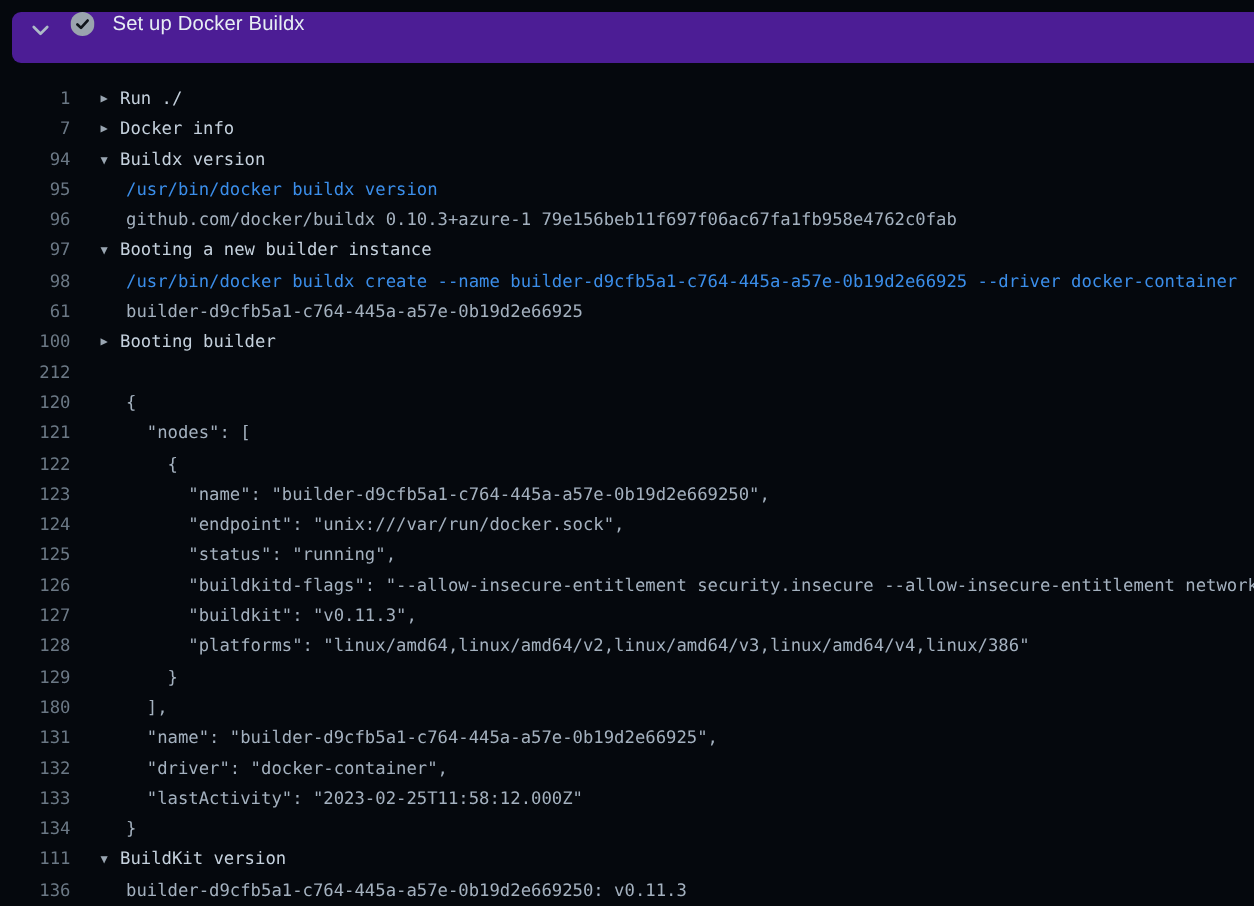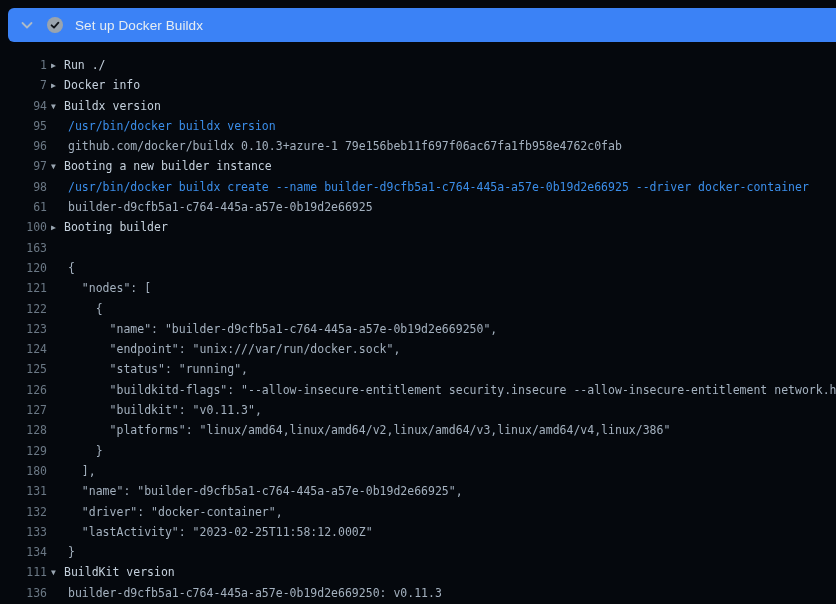--- a/index.html
+++ b/index.html
@@ -14,24 +14,23 @@
   .viewport {
     position: relative;
     width: 836px;
     height: 604px;
     background: #05080d;
   }
   
   .step-header {
     margin: 8px 0 0 8px;
     height: 34px;
-    background: #3b82f6;
+    background: #4c1d95;
     border-radius: 6px 0 0 6px;
     display: flex;
-    align-items: center;
     padding-left: 7px;
     cursor: pointer;
   }
   .chevron-btn {
     width: 24px;
     height: 24px;
     display: flex;
     align-items: center;
     justify-content: center;
     flex: 0 0 auto;
@@ -67,21 +66,21 @@
   .num {
     flex: 0 0 39px;
     width: 39px;
     margin-left: 8px;
     text-align: right;
     color: #6b7885;
     cursor: pointer;
     user-select: none;
   }
   .line-content {
-    margin-left: 4px;
+    margin-left: 20px;
     white-space: pre;
   }
   .marker {
     display: inline-block;
     width: 13px;
     font-size: 8px;
     color: #9aa6b2;
     vertical-align: 1px;
   }
   .t-group   { color: #c5d1dd; cursor: pointer; }
@@ -111,21 +110,21 @@
   <div class="log" id="log">
       <div class="log-line"><span class="num">1</span><span class="line-content t-group"><span class="marker">▶</span><span>Run ./</span></span></div>
       <div class="log-line"><span class="num">7</span><span class="line-content t-group"><span class="marker">▶</span><span>Docker info</span></span></div>
       <div class="log-line"><span class="num">94</span><span class="line-content t-group"><span class="marker">▼</span><span>Buildx version</span></span></div>
       <div class="log-line"><span class="num">95</span><span class="line-content t-command">/usr/bin/docker buildx version</span></div>
       <div class="log-line"><span class="num">96</span><span class="line-content t-output">github.com/docker/buildx 0.10.3+azure-1 79e156beb11f697f06ac67fa1fb958e4762c0fab</span></div>
       <div class="log-line"><span class="num">97</span><span class="line-content t-group"><span class="marker">▼</span><span>Booting a new builder instance</span></span></div>
       <div class="log-line"><span class="num">98</span><span class="line-content t-command">/usr/bin/docker buildx create --name builder-d9cfb5a1-c764-445a-a57e-0b19d2e66925 --driver docker-container</span></div>
       <div class="log-line"><span class="num">61</span><span class="line-content t-output">builder-d9cfb5a1-c764-445a-a57e-0b19d2e66925</span></div>
       <div class="log-line"><span class="num">100</span><span class="line-content t-group"><span class="marker">▶</span><span>Booting builder</span></span></div>
-      <div class="log-line"><span class="num">163</span></div>
+      <div class="log-line"><span class="num">212</span></div>
       <div class="log-line"><span class="num">120</span><span class="line-content t-output">{</span></div>
       <div class="log-line"><span class="num">121</span><span class="line-content t-output">  "nodes": [</span></div>
       <div class="log-line"><span class="num">122</span><span class="line-content t-output">    {</span></div>
       <div class="log-line"><span class="num">123</span><span class="line-content t-output">      "name": "builder-d9cfb5a1-c764-445a-a57e-0b19d2e669250",</span></div>
       <div class="log-line"><span class="num">124</span><span class="line-content t-output">      "endpoint": "unix:///var/run/docker.sock",</span></div>
       <div class="log-line"><span class="num">125</span><span class="line-content t-output">      "status": "running",</span></div>
       <div class="log-line"><span class="num">126</span><span class="line-content t-output">      "buildkitd-flags": "--allow-insecure-entitlement security.insecure --allow-insecure-entitlement network.host",</span></div>
       <div class="log-line"><span class="num">127</span><span class="line-content t-output">      "buildkit": "v0.11.3",</span></div>
       <div class="log-line"><span class="num">128</span><span class="line-content t-output">      "platforms": "linux/amd64,linux/amd64/v2,linux/amd64/v3,linux/amd64/v4,linux/386"</span></div>
       <div class="log-line"><span class="num">129</span><span class="line-content t-output">    }</span></div>

